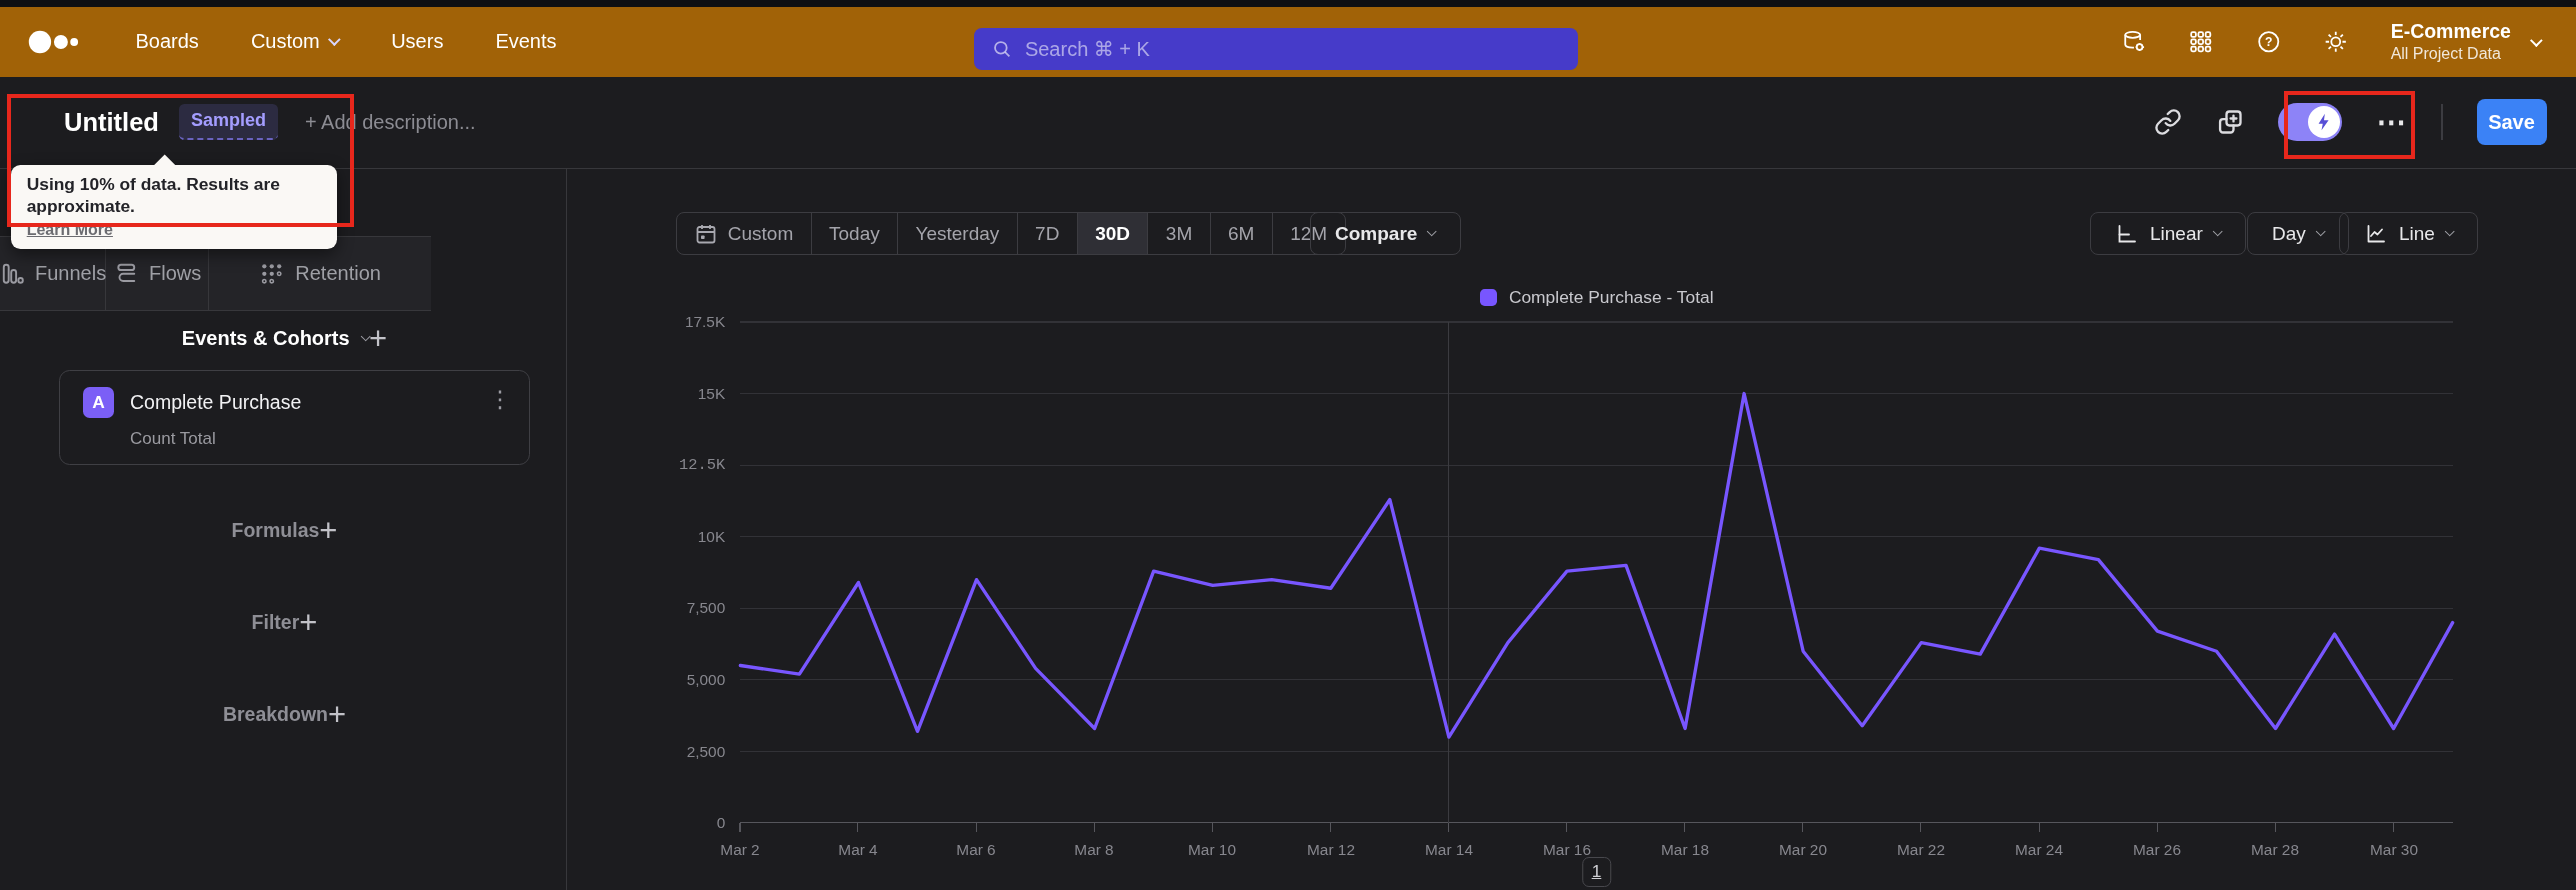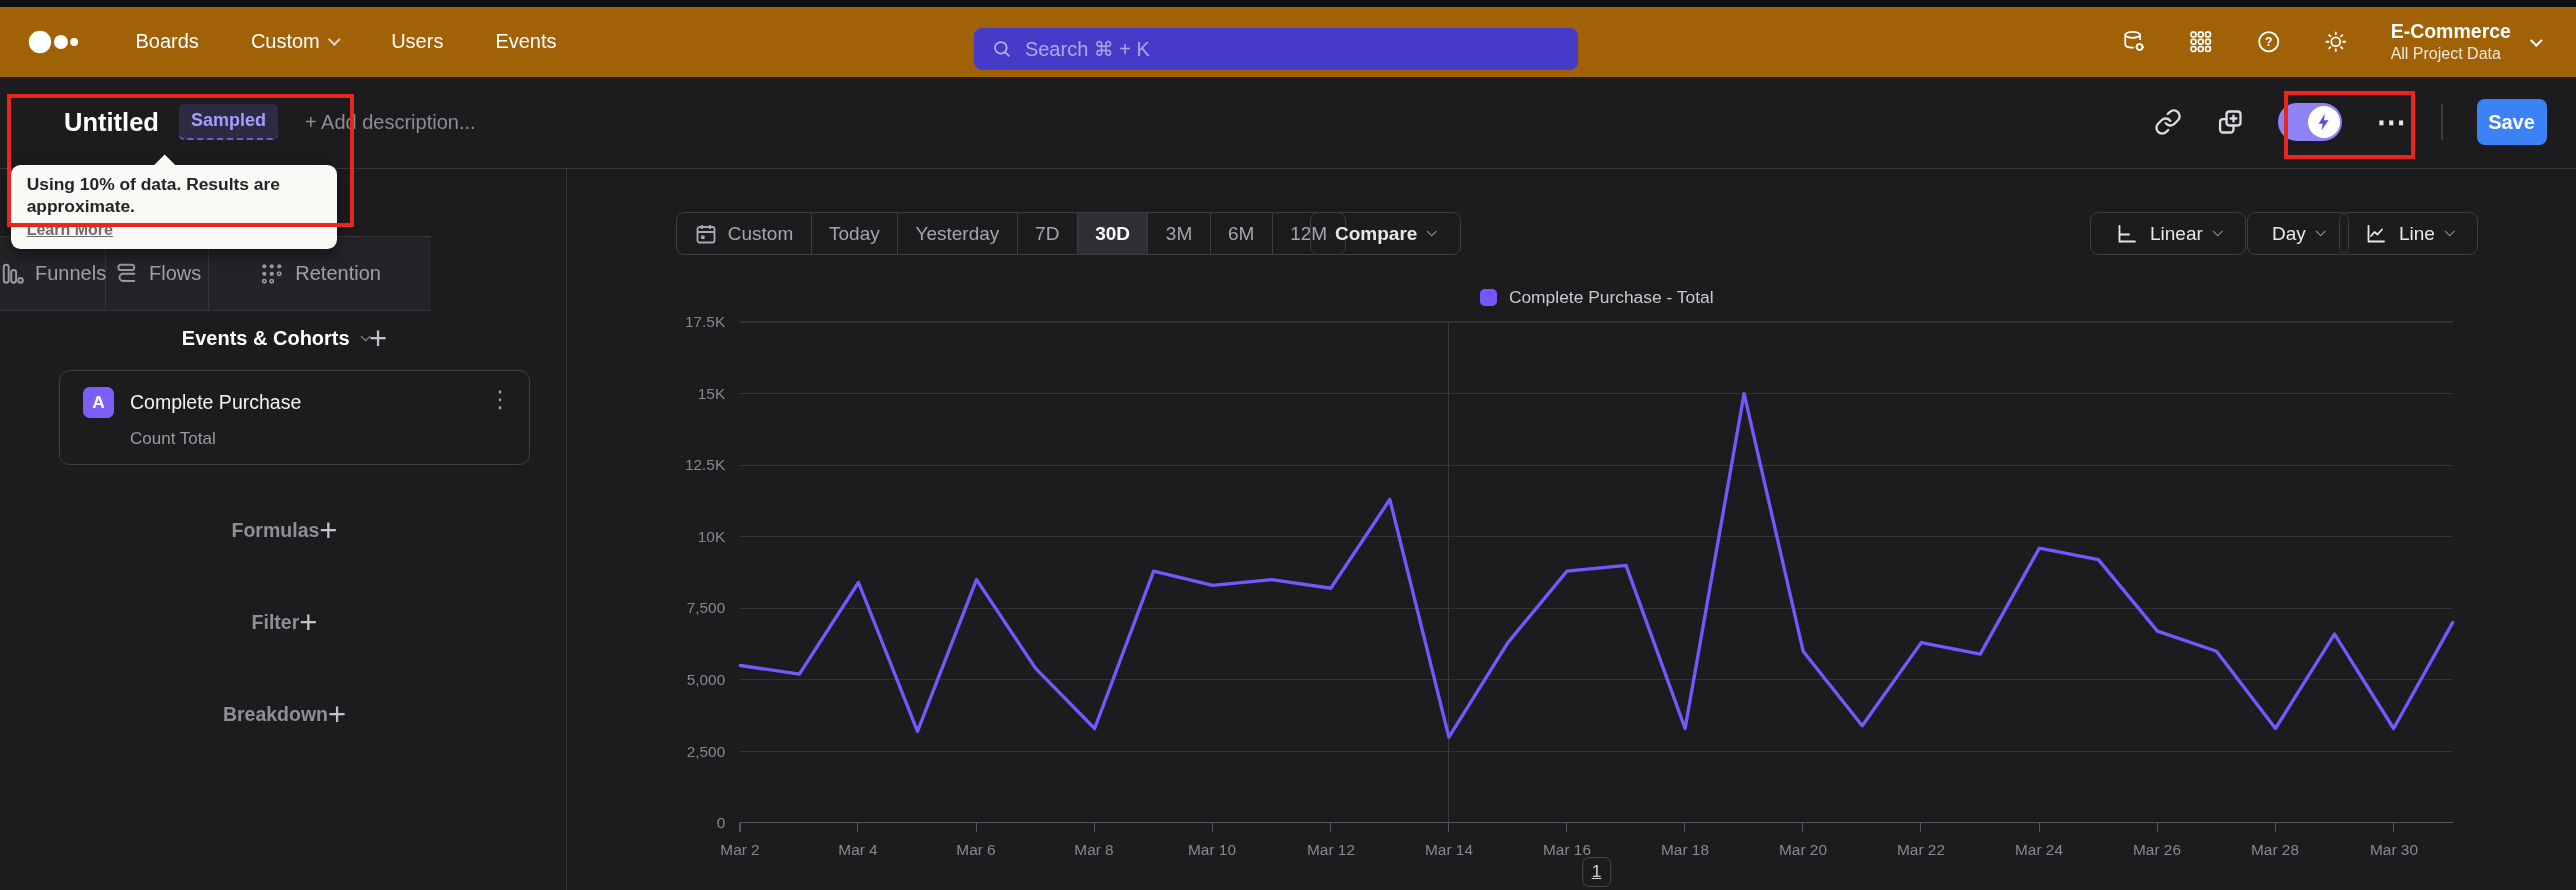--- a/index.html
+++ b/index.html
@@ -362,21 +362,21 @@
         <div class="ylabel" style="top: 501px;">0</div>
         <div class="grid" style="top: 429px;"></div>
         <div class="ylabel" style="top: 430px;">2,500</div>
         <div class="grid" style="top: 357px;"></div>
         <div class="ylabel" style="top: 358px;">5,000</div>
         <div class="grid" style="top: 286px;"></div>
         <div class="ylabel" style="top: 286px;">7,500</div>
         <div class="grid" style="top: 214px;"></div>
         <div class="ylabel" style="top: 215px;">10K</div>
         <div class="grid" style="top: 143px;"></div>
-        <div class="ylabel" style="top: 143px;">12.5K</div>
+        <div class="ylabel" style="top: 143px; font-family: Liberation Mono, monospace;">12.5K</div>
         <div class="grid" style="top: 71px;"></div>
         <div class="ylabel" style="top: 72px; text-align: right;">15K</div>
         <div class="grid" style="top: -0.7px;"></div>
         <div class="ylabel" style="top: 0px;">17.5K</div>
         <div class="vgrid" style="left: 708px;"></div>
         <div class="xtick" style="left: -0.7px;"></div>
         <div class="xlabel" style="left: 0px;">Mar 2</div>
         <div class="xtick" style="left: 117px;"></div>
         <div class="xlabel" style="left: 118px;">Mar 4</div>
         <div class="xtick" style="left: 236px;"></div>

